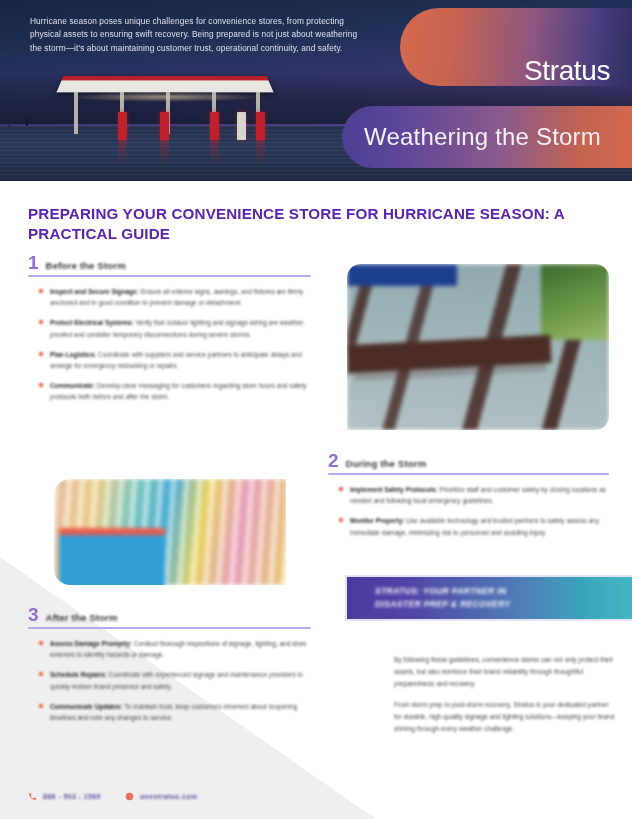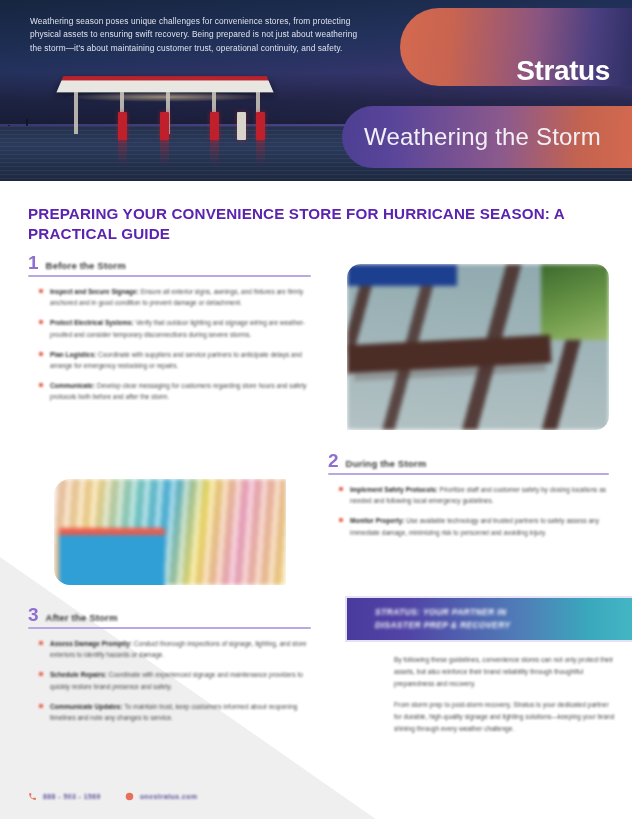--- a/index.html
+++ b/index.html
@@ -37,21 +37,21 @@
         background:linear-gradient(180deg,#c0202c,rgba(192,32,44,0));}
 
   .hero-text { position:absolute; left:30px; top:15px; width:330px; z-index:6;
                color:#dfe3ee; font-size:8.3px; line-height:1.62; letter-spacing:.12px; }
 
   .pill { position:absolute; z-index:7; display:flex; align-items:center; }
   .pill-logo { right:0; top:8px; width:232px; height:78px;
                border-radius:39px 0 0 39px;
                background:linear-gradient(95deg,#d4694f 0%,#c96450 22%,#8b5580 58%,#4b3f80 82%,#2f2f63 100%);
                justify-content:flex-end; padding-right:22px; }
-  .pill-logo span { font-size:28px; font-weight:bold; color:#fff; letter-spacing:-.4px;margin-top:48px; }
+  .pill-logo span { font-size:28px; font-weight:normal; color:#fff; letter-spacing:-.4px;margin-top:48px; }
   .pill-title { right:0; top:106px; width:290px; height:62px;
                 border-radius:31px 0 0 31px;
                 background:linear-gradient(95deg,#4d3f93 0%,#59459a 18%,#8d5a8c 56%,#c4634f 82%,#d4694f 100%);
                 justify-content:flex-start; padding-left:22px; }
   .pill-title span { font-size:24px; color:#f2f0f6; font-weight:300; letter-spacing:.2px; }
 
   
   .body-wrap { position:relative; width:632px; height:638px; background:#fff; overflow:hidden; }
   .diag { position:absolute; left:-40px; bottom:-10px; width:430px; height:300px;
           background:#ececec; clip-path: polygon(0 0, 100% 100%, 0 100%); opacity:.85; }
@@ -141,21 +141,21 @@
       <div class="pump" style="left:160px;"></div>
       <div class="pump" style="left:210px;"></div>
       <div class="pump pale" style="left:237px;"></div>
       <div class="pump" style="left:256px;"></div>
       <div class="refl" style="left:118px;"></div>
       <div class="refl" style="left:160px;"></div>
       <div class="refl" style="left:210px;"></div>
       <div class="refl" style="left:256px;"></div>
     </div>
 
-    <div class="hero-text">Weathering season poses unique challenges for convenience stores, from protecting physical assets to ensuring swift recovery. Being prepared is not just about weathering the storm—it's about maintaining customer trust, operational continuity, and safety.</div>
+    <div class="hero-text">Hurricane season poses unique challenges for convenience stores, from protecting physical assets to ensuring swift recovery. Being prepared is not just about weathering the storm—it's about maintaining customer trust, operational continuity, and safety.</div>
 
     <div class="pill pill-logo">
       <span>Stratus</span>
     </div>
 
     <div class="pill pill-title">
       <span>Weathering the Storm</span>
     </div>
   </div>
 
@@ -209,21 +209,21 @@
         <div class="sec-name">After the Storm</div>
       </div>
       <div class="rule"></div>
       <ul class="bullets">
         <li><b>Assess Damage Promptly:</b><span> Conduct thorough inspections of signage, lighting, and store exteriors to identify hazards or damage.</span></li>
         <li><b>Schedule Repairs:</b><span> Coordinate with experienced signage and maintenance providers to quickly restore brand presence and safety.</span></li>
         <li><b>Communicate Updates:</b><span> To maintain trust, keep customers informed about reopening timelines and note any changes to service.</span></li>
       </ul>
     </div>
 
-    <div class="cta-banner" style="left:347px; top:417px; width:285px; height:42px;font-style:italic;">
+    <div class="cta-banner" style="left:347px; top:396px; width:285px; height:42px;font-style:italic;">
       <span><span>STRATUS: YOUR PARTNER IN</span><br><span>DISASTER PREP &amp; RECOVERY</span></span>
     </div>
 
     <div class="cta-body" style="left:394px; top:473px; width:222px;">
       <p>By following these guidelines, convenience stores can not only protect their assets, but also reinforce their brand reliability through thoughtful preparedness and recovery.</p>
       <p>From storm prep to post-storm recovery, Stratus is your dedicated partner for durable, high-quality signage and lighting solutions—keeping your brand shining through every weather challenge.</p>
     </div>
 
     <div class="footer">
       <div class="f-item">

